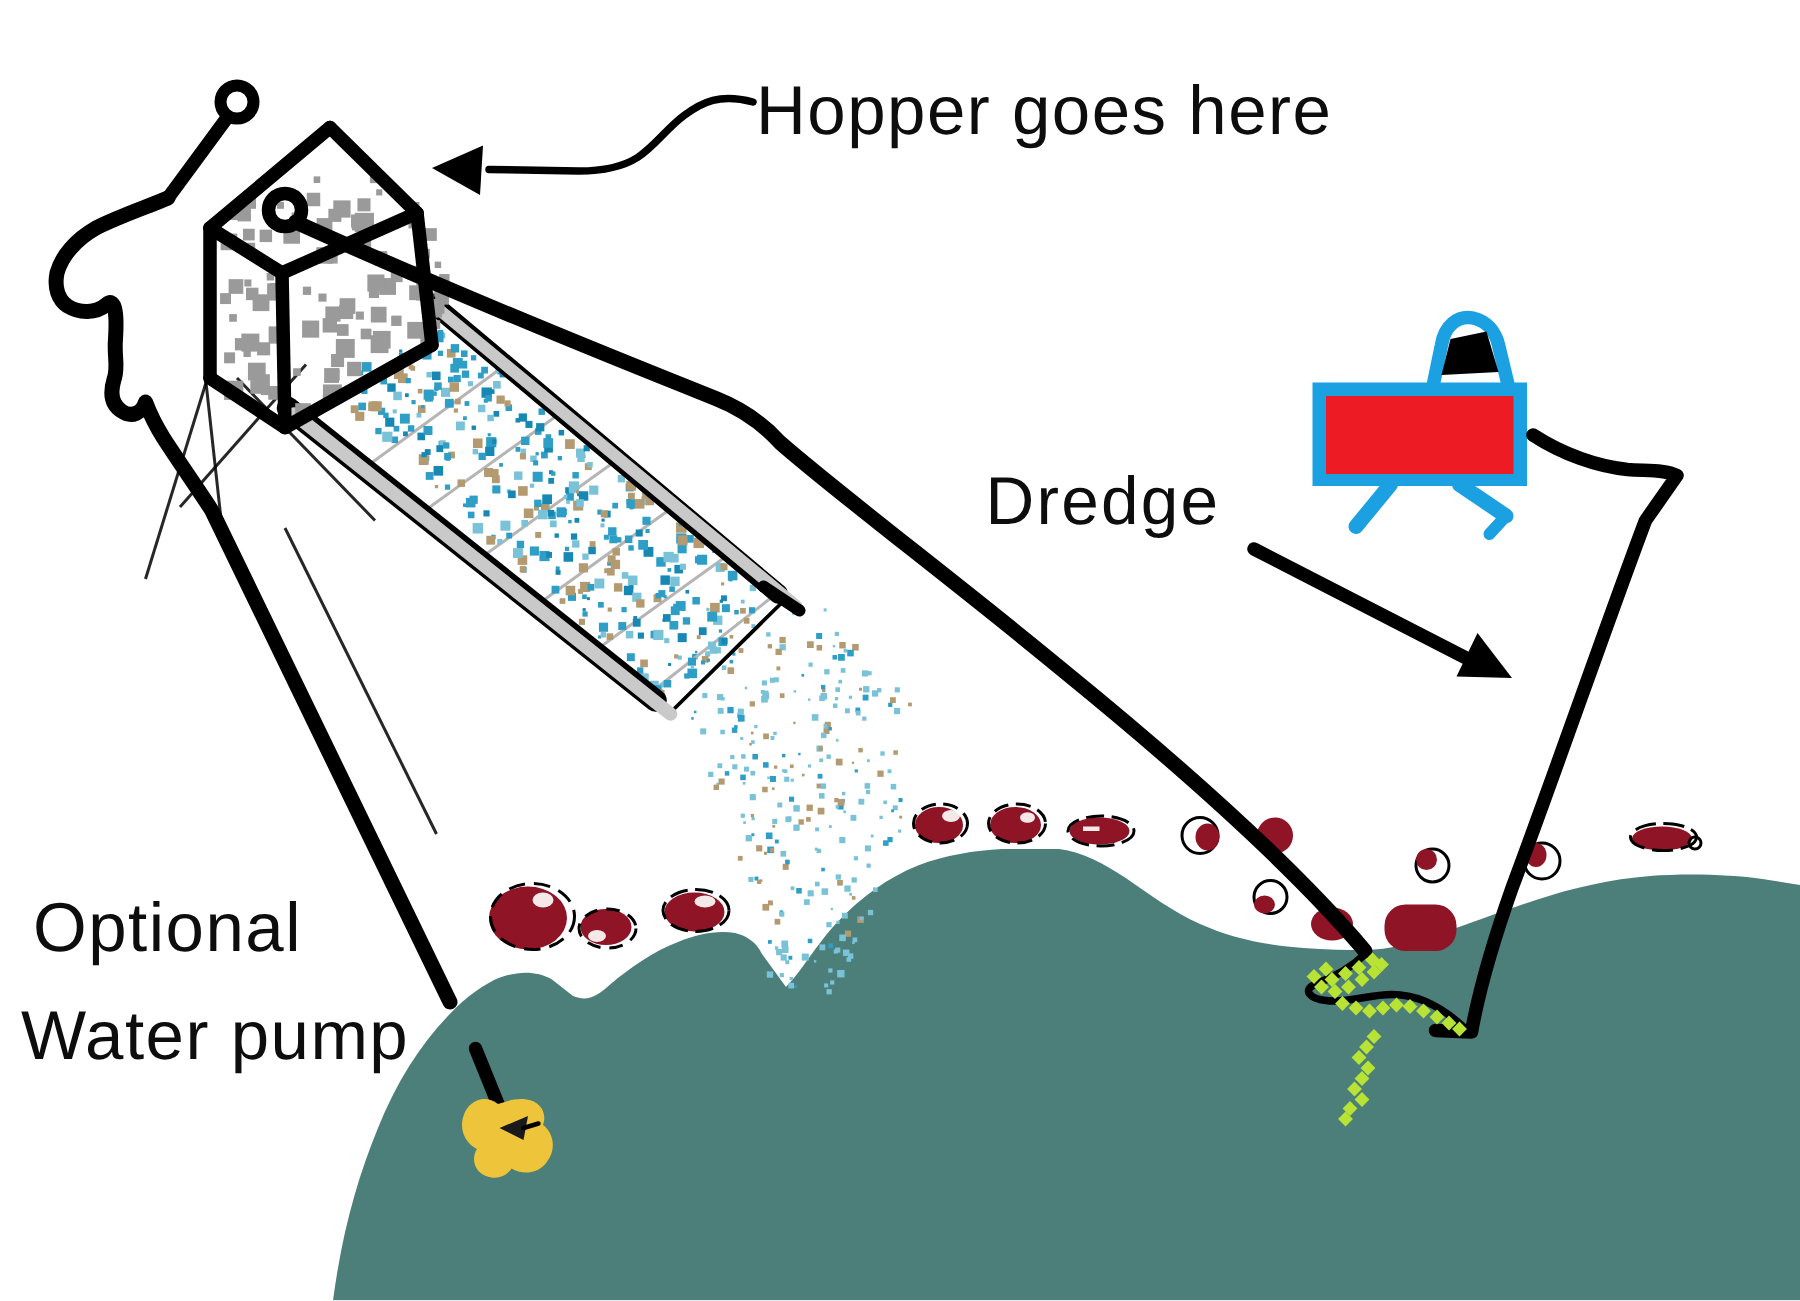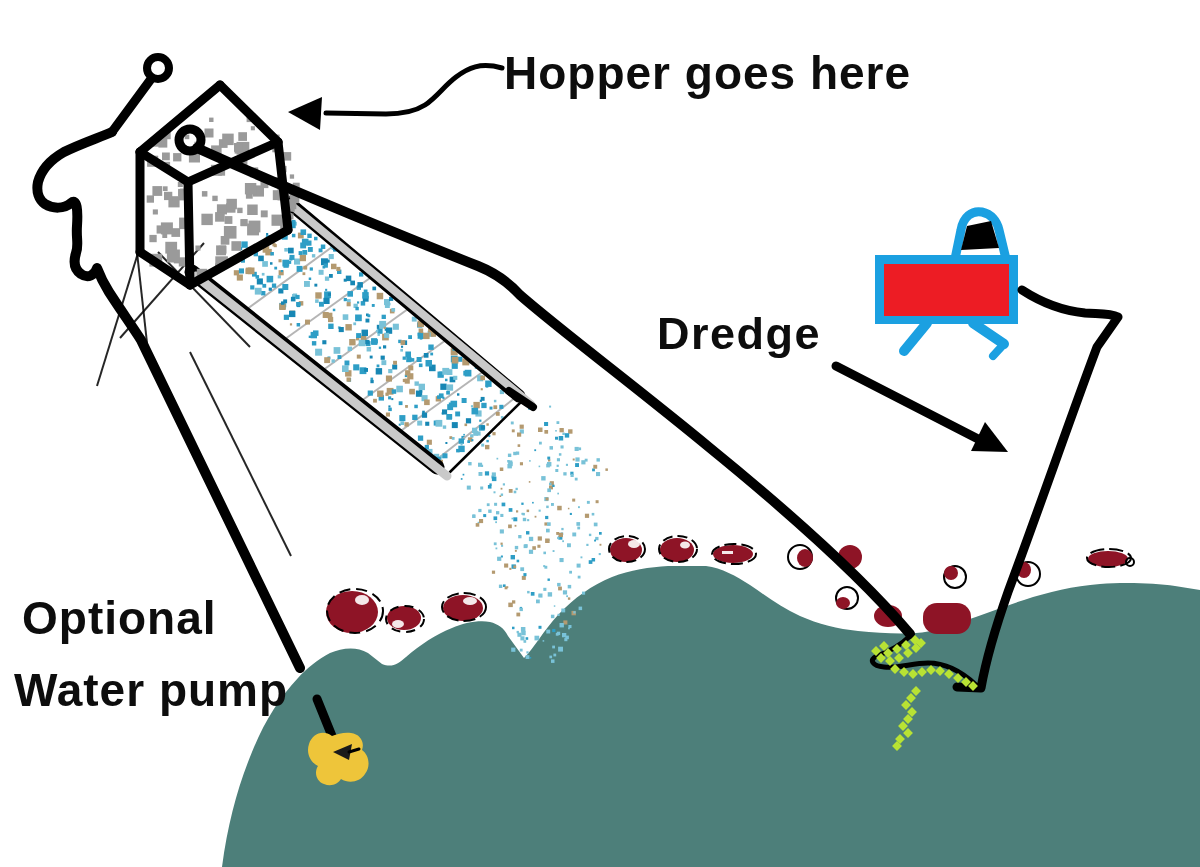--- a/index.html
+++ b/index.html
@@ -1,16 +1,16 @@
 <!DOCTYPE html>
 <html style="--background: #ffffff; --ink: #000000; --water: #4d7f7a; --rock: #8e1426; --dredge_red: #ed1c24; --dredge_blue: #1ba0e1; --spray_gray: #9a9a9a; --rail_gray: #c9c9c9; --speckle_blue: #2e9ec6; --speckle_blue_dark: #1787b4; --speckle_blue_light: #79c2d8; --speckle_tan: #b49a70; --pump_yellow: #eec53a; --hose_green: #b8e234;"><head>
 <meta charset="utf-8">
 <style>
   html,body{margin:0;padding:0;background:#fff;}
-  .stage{width:1200px;height:867px;position:relative;background:var(--background,#fff);font-weight:bold;}
+  .stage{width:1200px;height:867px;position:relative;background:var(--background,#fff);}
   svg{display:block;}
   .ink-stroke{stroke:var(--ink);fill:none;stroke-linecap:round;stroke-linejoin:round;}
   .ink-fill{fill:var(--ink);}
   .thin{stroke:var(--ink);stroke-width:2;fill:none;opacity:.85;}
   .water-fill{fill:var(--water);}
   .rock-fill{fill:var(--rock);}
   .rock-outline{fill:none;stroke:var(--ink);stroke-width:2;}
   .rail-under{stroke:var(--ink);fill:none;stroke-linecap:round;}
   .rail-gray{stroke:var(--rail_gray);fill:none;stroke-linecap:round;}
   .riffle{stroke:#b5b5b5;stroke-width:2;fill:none;}

